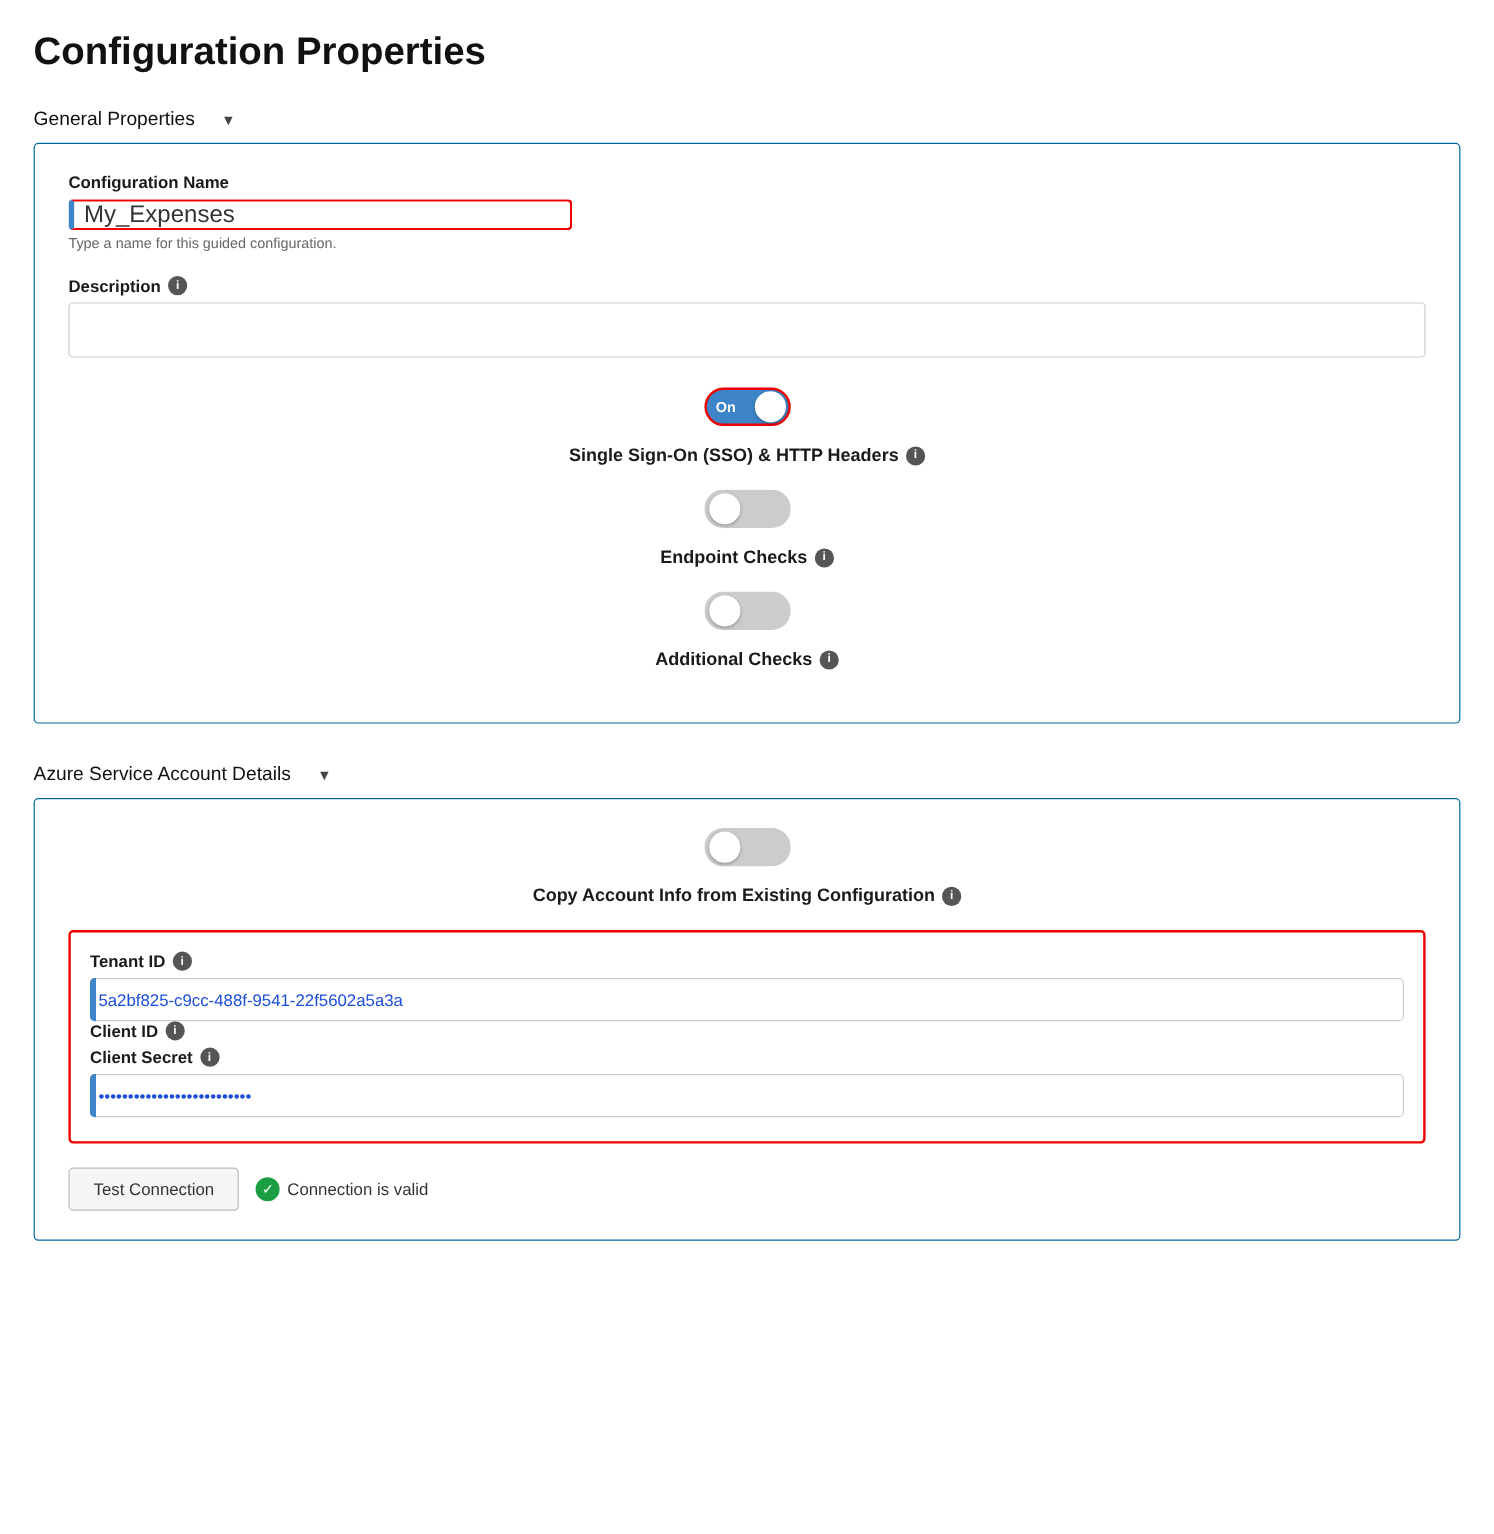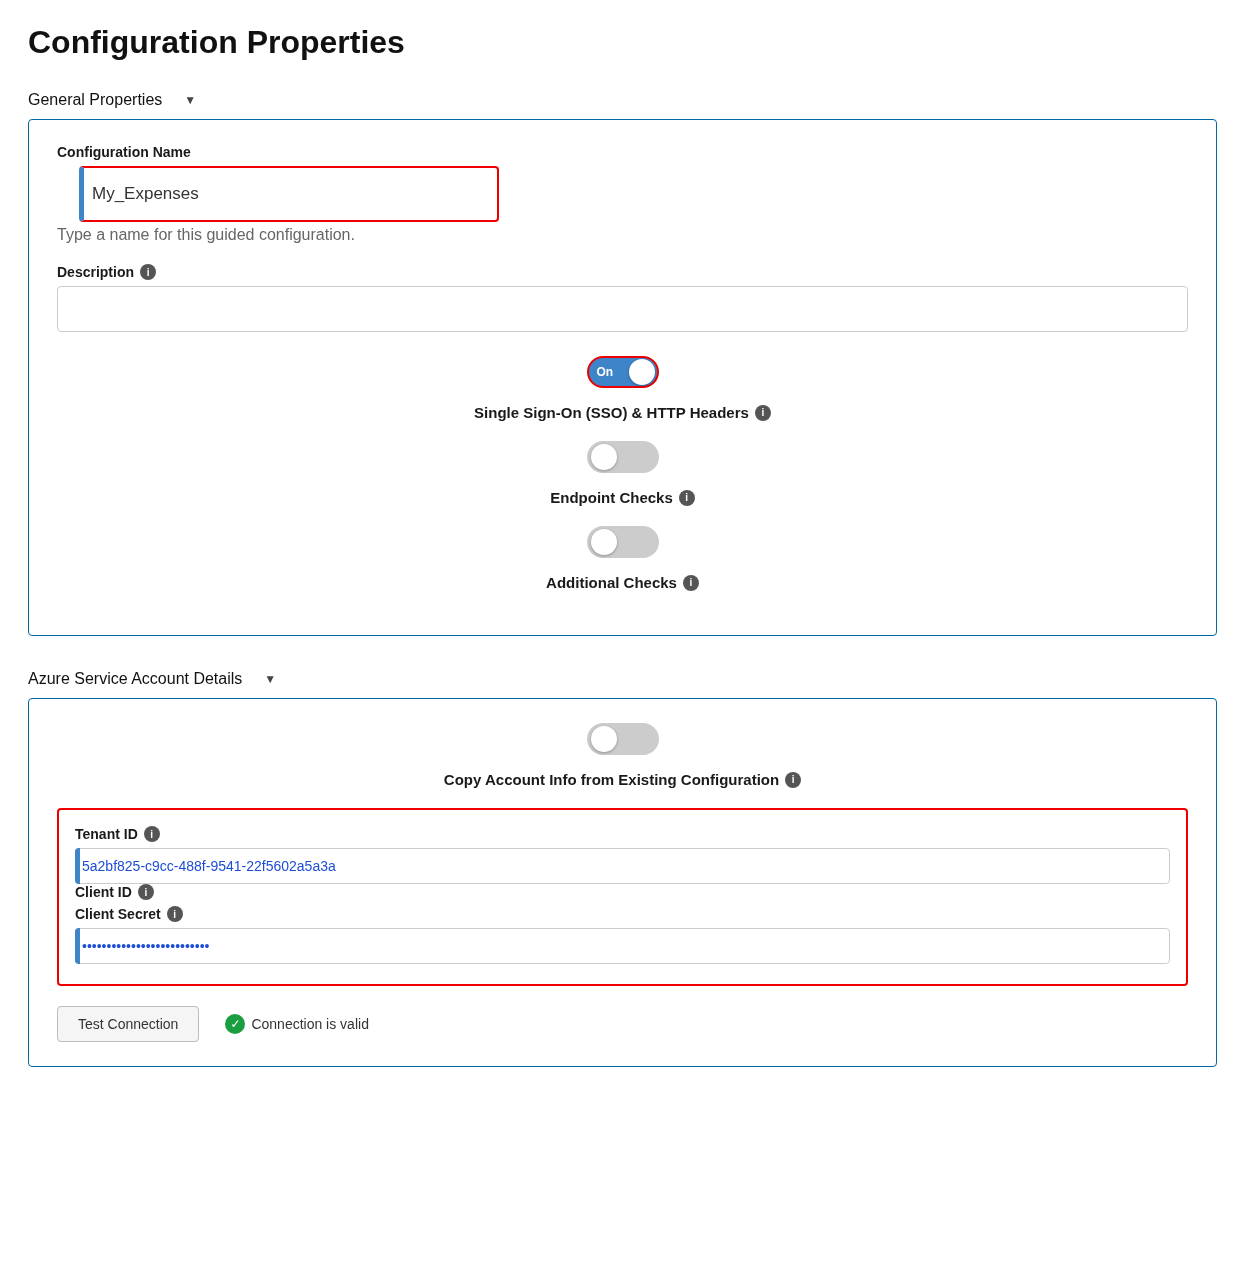--- a/index.html
+++ b/index.html
@@ -90,21 +90,21 @@
       height: 36px;
       border: 1px solid #ccc;
       border-radius: 4px;
       padding: 0 10px 0 6px;
       font-size: 14px;
       color: #1d4ed8;
       outline: none;
     }
 
     .field-hint {
-      font-size: 16px;
+      font-size: 12px;
       color: #666;
       margin-top: 4px;
     }
 
     
     .toggle-row {
       display: flex;
       align-items: center;
       gap: 16px;
       margin-bottom: 20px;
@@ -167,49 +167,48 @@
     }
 
     
     .name-input-wrapper {
       position: relative;
       display: inline-block;
     }
 
     .name-input-highlighted {
       width: 420px;
-      height: 56px;
+      height: 26px;
       border: 2px solid #e00;
       border-left: 5px solid #3d85c8;
       border-radius: 4px;
       padding: 0 10px 0 8px;
-      font-size: 17px;
+      font-size: 20px;
       color: #333;
       outline: none;
-      margin-left: 22px;
     }
 
     .azure-highlighted-box {
       border: 2px solid #e00;
       border-radius: 4px;
       padding: 16px 16px 20px 16px;
       margin-top: 16px;
     }
 
     .azure-field-inner {
     }
 
     .azure-field-inner:last-child {
       margin-bottom: 0;
     }
 
     .test-connection-row {
       display: flex;
       align-items: center;
-      gap: 26px;
+      gap: 14px;
       margin-top: 20px;
     }
 
     .test-connection-btn {
       height: 36px;
       padding: 0 20px;
       border: 1px solid #bbb;
       border-radius: 4px;
       background: #f5f5f5;
       font-size: 14px;

